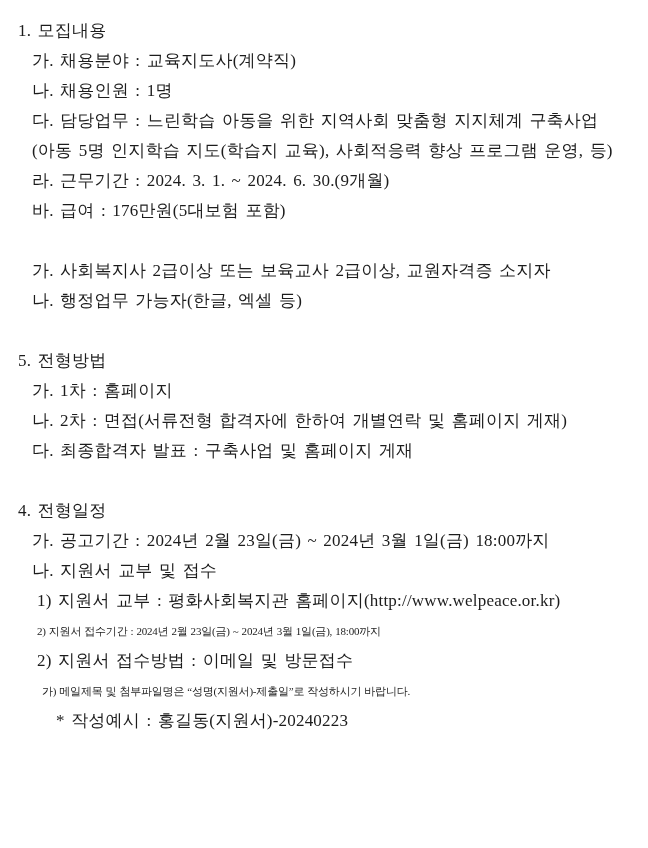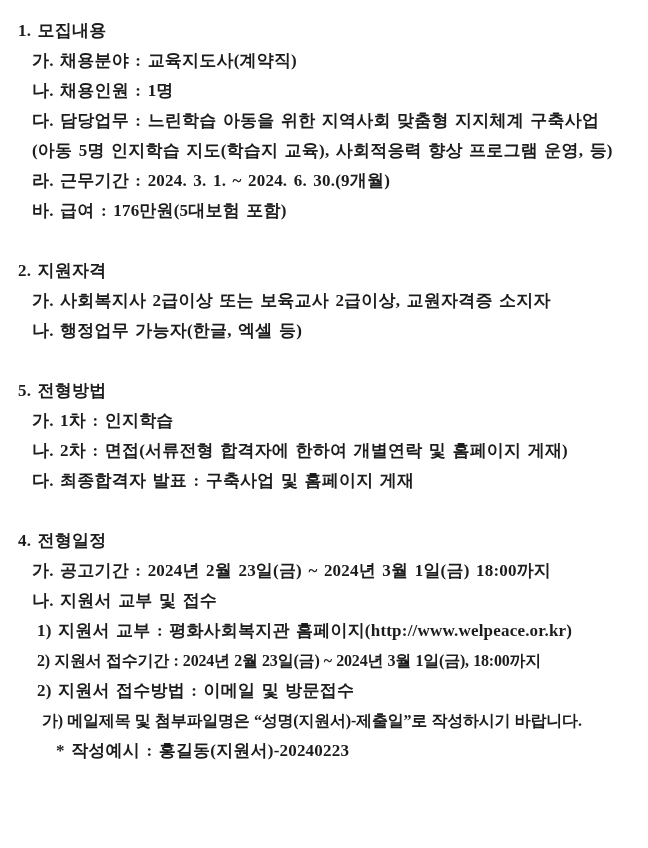--- a/index.html
+++ b/index.html
@@ -23,56 +23,54 @@
   .section {
     margin: 0;
   }
   .section + .section {
     margin-top: 30px; 
   }
   .line {
     height: 30px;
     line-height: 30px;
     white-space: nowrap;
-    font-weight: bold;
   }
   .heading {
     padding-left: 0;
   }
   .l1 { padding-left: 14px; }   
   .l1b { padding-left: 19px; }  
   .l2 { padding-left: 24px; }   
   .l3 { padding-left: 38px; }   
   .compact {
-    font-size: 16px;
+    font-size: 11px;
     letter-spacing: -0.2px;
     word-spacing: 0.5px;
   }
 </style>
 </head>
 <body>
 
 <div class="doc">
     <div class="section">
       <div class="line heading">1. 모집내용</div>
       <div class="line l1">가. 채용분야 : 교육지도사(계약직)</div>
       <div class="line l1">나. 채용인원 : 1명</div>
       <div class="line l1">다. 담당업무 : 느린학습 아동을 위한 지역사회 맞춤형 지지체계 구축사업</div>
       <div class="line l1">(아동 5명 인지학습 지도(학습지 교육), 사회적응력 향상 프로그램 운영, 등)</div>
       <div class="line l1">라. 근무기간 : 2024. 3. 1. ~ 2024. 6. 30.(9개월)</div>
       <div class="line l1">바. 급여 : 176만원(5대보험 포함)</div>
     </div>
     <div class="section">
-      <div class="line heading">2. 지원자격</div>
       <div class="line l1">가. 사회복지사 2급이상 또는 보육교사 2급이상, 교원자격증 소지자</div>
       <div class="line l1">나. 행정업무 가능자(한글, 엑셀 등)</div>
     </div>
     <div class="section">
       <div class="line heading">5. 전형방법</div>
-      <div class="line l1">가. 1차 : 인지학습</div>
+      <div class="line l1">가. 1차 : 홈페이지</div>
       <div class="line l1">나. 2차 : 면접(서류전형 합격자에 한하여 개별연락 및 홈페이지 게재)</div>
       <div class="line l1">다. 최종합격자 발표 : 구축사업 및 홈페이지 게재</div>
     </div>
     <div class="section">
       <div class="line heading">4. 전형일정</div>
       <div class="line l1">가. 공고기간 : 2024년 2월 23일(금) ~ 2024년  3월 1일(금) 18:00까지</div>
       <div class="line l1">나. 지원서 교부 및 접수</div>
       <div class="line l1b">1) 지원서 교부 : 평화사회복지관 홈페이지(http://www.welpeace.or.kr)</div>
       <div class="line l1b compact">2) 지원서 접수기간 : 2024년 2월 23일(금) ~ 2024년  3월 1일(금), 18:00까지</div>
       <div class="line l1b">2) 지원서 접수방법 : 이메일 및 방문접수</div>

